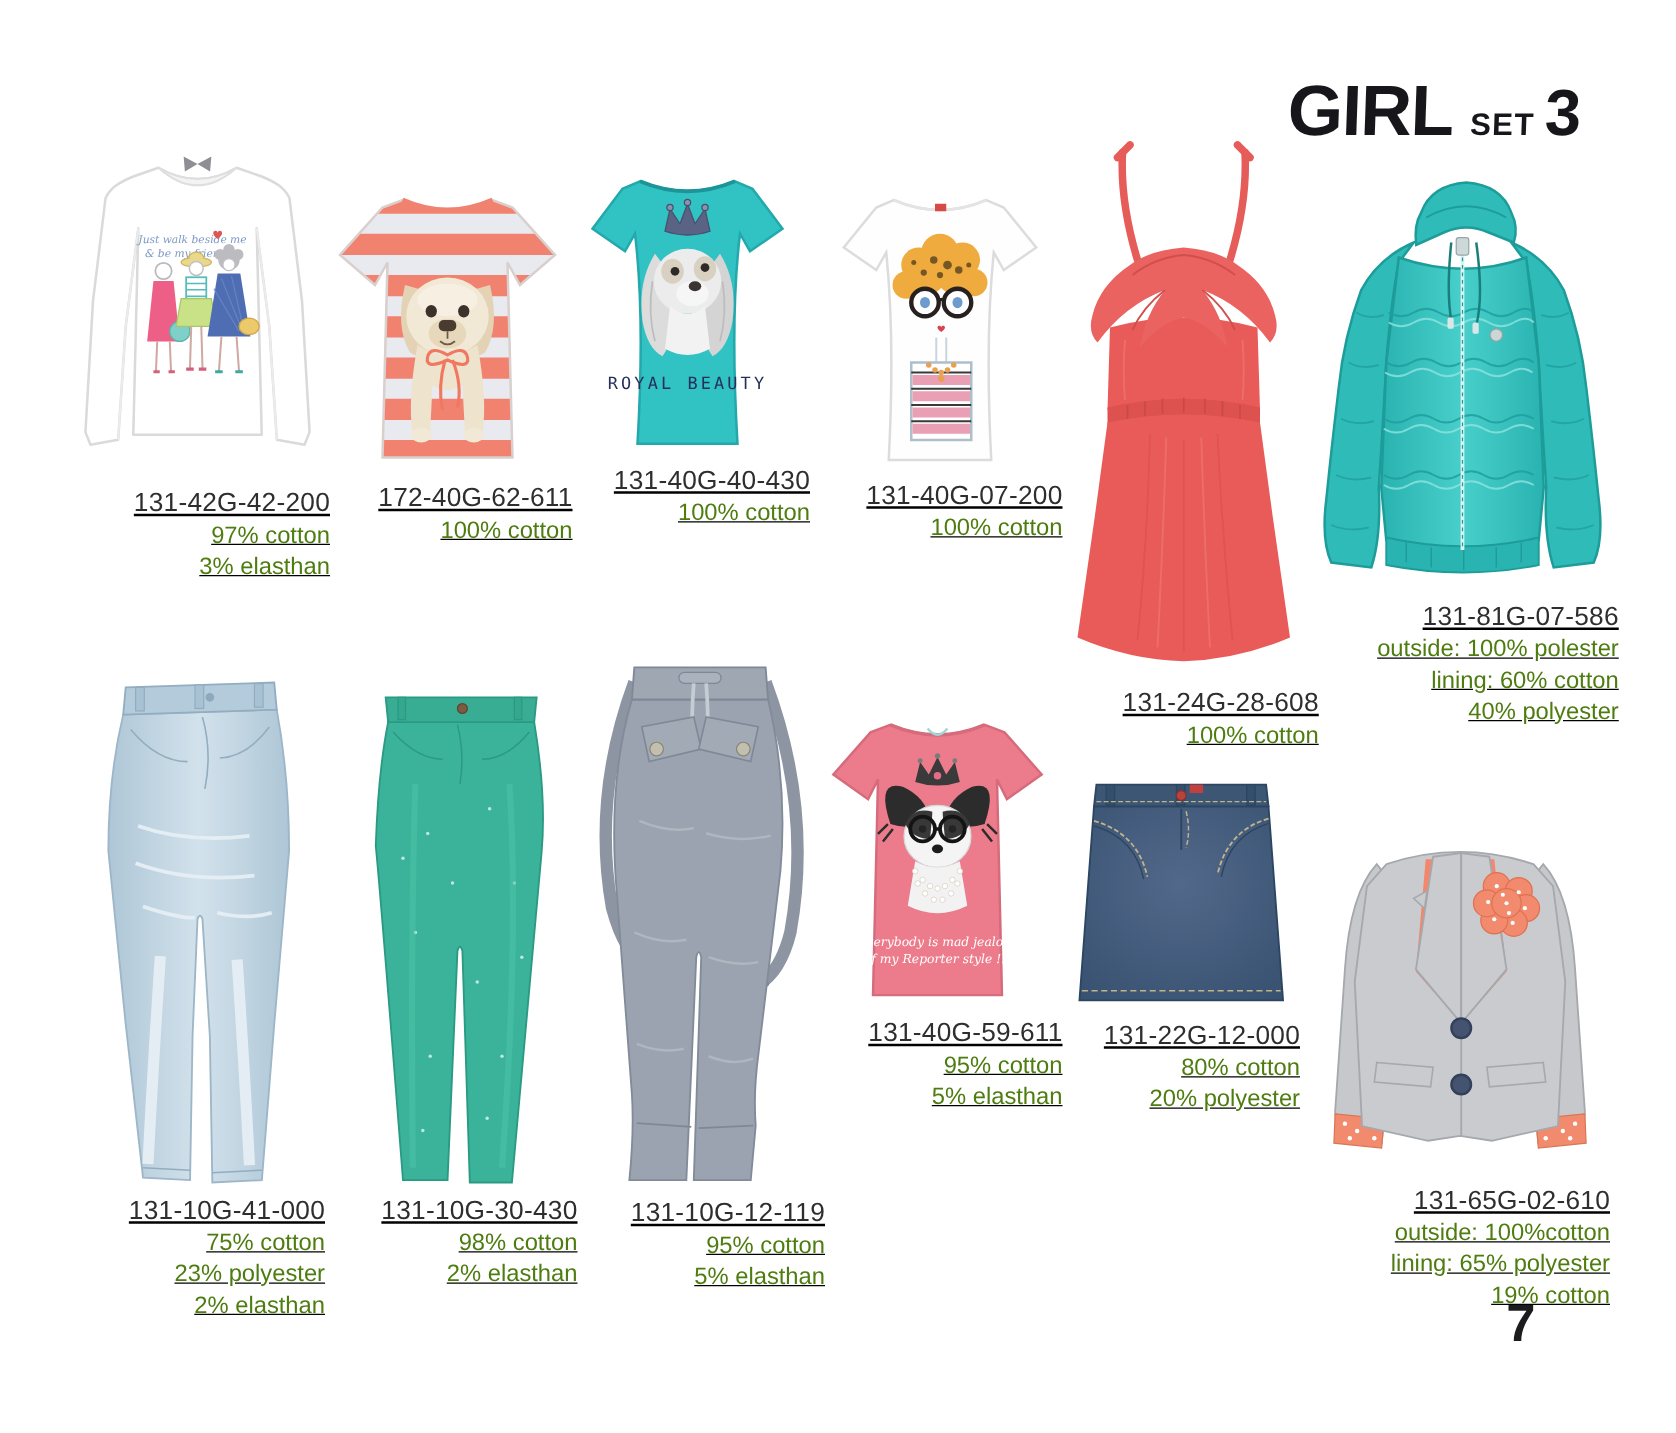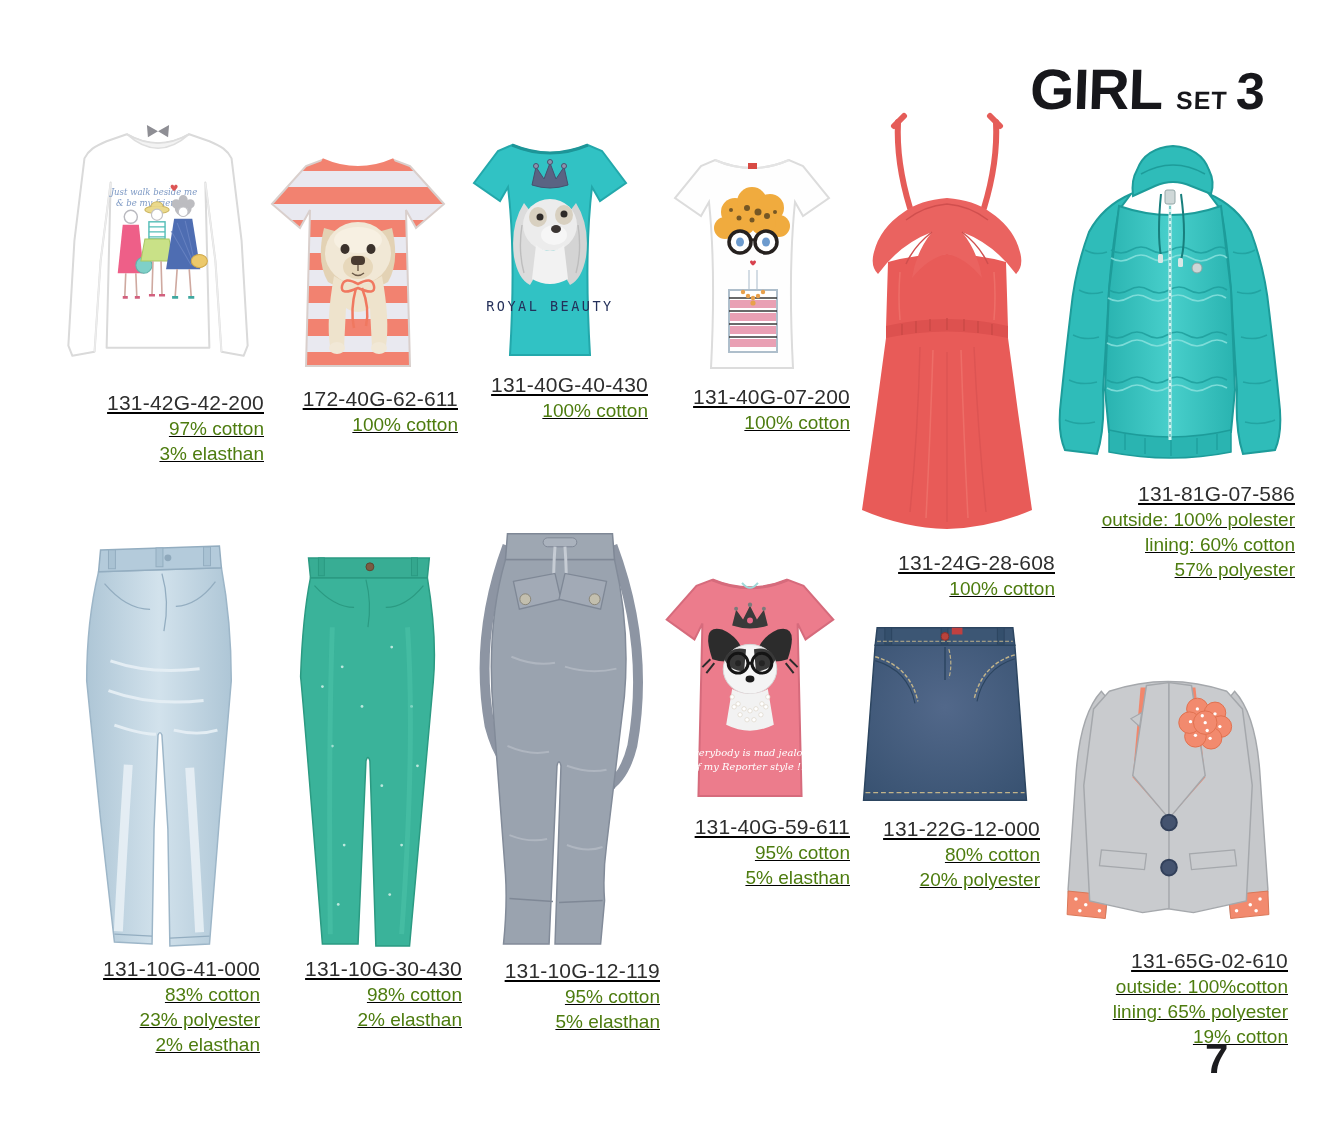--- a/index.html
+++ b/index.html
@@ -285,21 +285,21 @@
         <path d="M116,54 q-4,40 0,62 M136,54 q6,44 0,66" stroke="#187f7d" stroke-width="2" fill="none"></path>
         <rect x="113" y="114" width="5" height="9" rx="1.5" fill="#d9e7e6"></rect>
         <rect x="133" y="118" width="5" height="9" rx="1.5" fill="#d9e7e6"></rect>
         <circle cx="152" cy="128" r="5" fill="#cdd6d6" stroke="#8fa5a4"></circle>
       </svg>
     </div>
     <figcaption class="cap">
       <div class="code">131-81G-07-586</div>
       <div class="comp">outside: 100% polester</div>
       <div class="comp">lining: 60% cotton</div>
-      <div class="comp">57% polyester</div>
+      <div class="comp">40% polyester</div>
     </figcaption>
   </figure>
 
   <figure class="product" style="left:55px;top:542px;width:205px">
     <div class="art" style="height:408px">
       <svg viewBox="0 0 175 412">
         <defs>
           <linearGradient id="gj7" x1="0" y1="0" x2="1" y2="0">
             <stop offset="0" stop-color="#aec6d6"></stop>
               <stop offset=".5" stop-color="#d2e2ec"></stop>
@@ -320,21 +320,21 @@
           <path d="M44,185 q30,10 42,9" stroke-width="3"></path>
           <path d="M104,190 q24,6 44,0" stroke-width="3"></path>
           <path d="M58,225 q-6,90 -10,168" stroke-width="9"></path>
           <path d="M120,228 q6,90 10,166" stroke-width="9"></path>
         </g>
         <path d="M44,396 l38,2 M100,400 l40,-2" stroke="#93adc0" stroke-width="1.2"></path>
       </svg>
     </div>
     <figcaption class="cap">
       <div class="code">131-10G-41-000</div>
-      <div class="comp">83% cotton</div>
+      <div class="comp">75% cotton</div>
       <div class="comp">23% polyester</div>
       <div class="comp">2% elasthan</div>
     </figcaption>
   </figure>
 
   <figure class="product" style="left:262px;top:548px;width:200px">
     <div class="art" style="height:402px">
       <svg viewBox="0 0 200 406">
         <path d="M48,30 L166,30 Q176,90 172,135 L148,402 L114,402 L108,215 Q106,208 104,215 L96,400 L60,400 Q42,170 38,130 Q40,70 48,30 Z" fill="#3ab39a" stroke="#2b9a82" stroke-width="1.5"></path>
         <path d="M46,10 L168,10 L166,30 L48,30 Z" fill="#38ad94" stroke="#2b9a82" stroke-width="1.5"></path>

